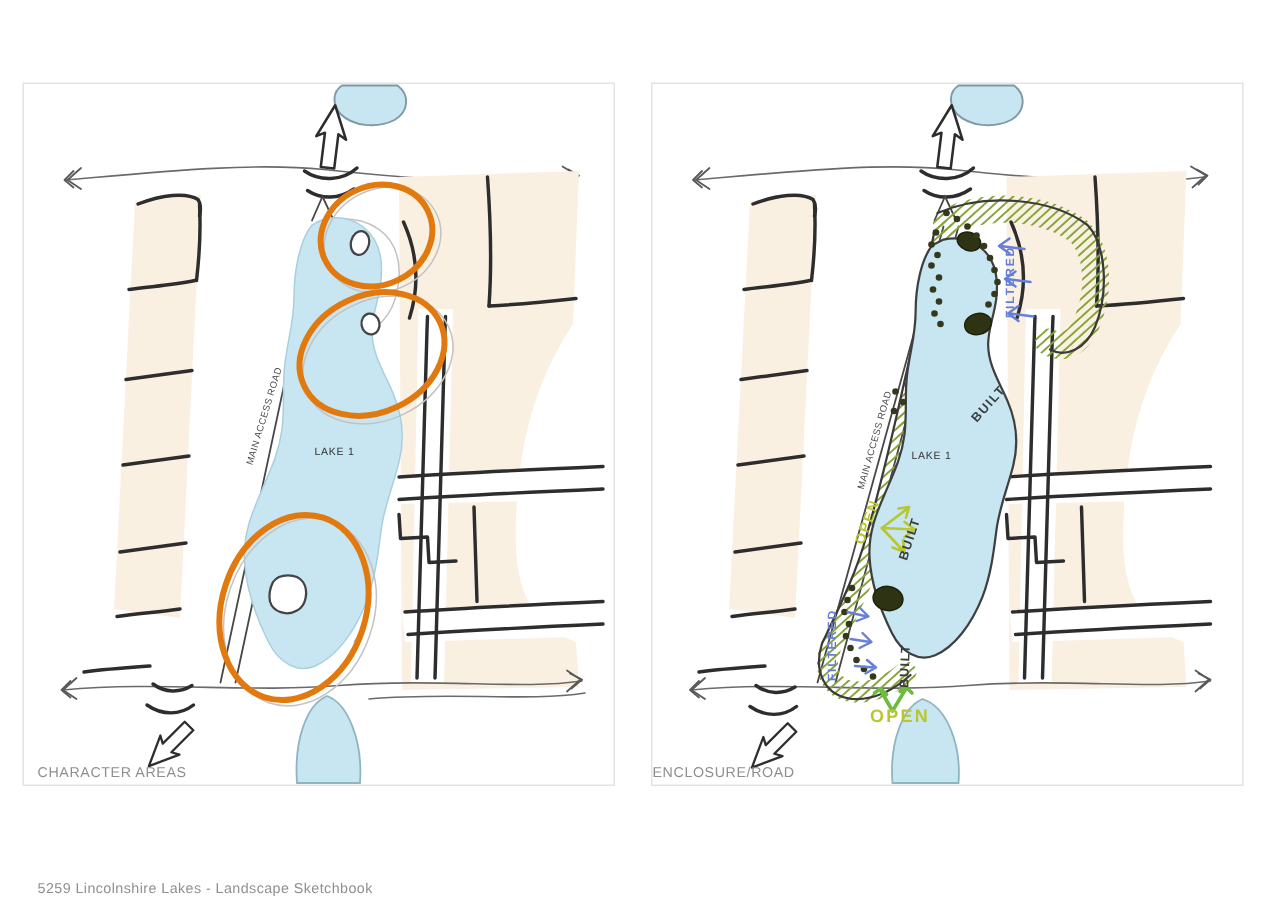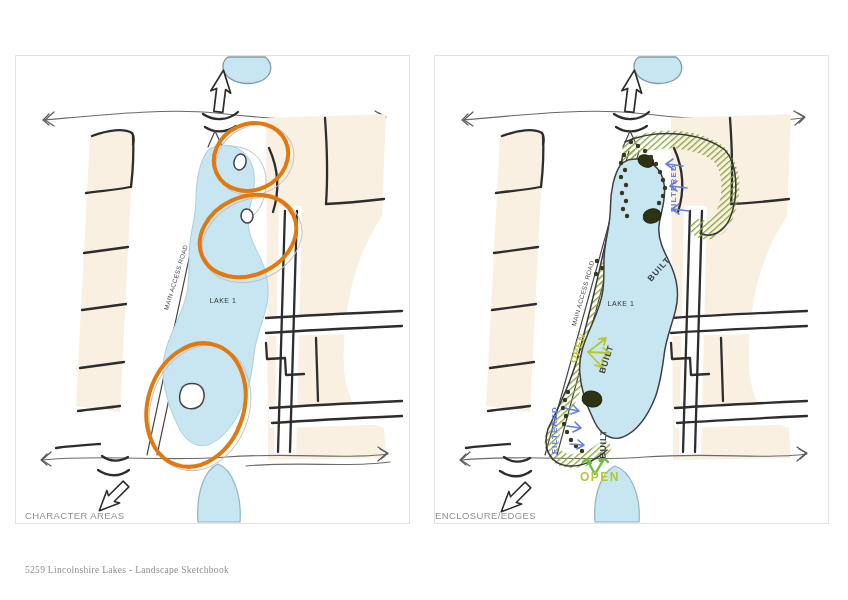--- a/index.html
+++ b/index.html
@@ -3,21 +3,21 @@
 <meta charset="utf-8">
 <style>
   html,body{margin:0;padding:0;background:#fff;}
   body{width:848px;height:600px;position:relative;font-family:"Liberation Sans",sans-serif;overflow:hidden;}
   .panel{position:absolute;top:55px;width:395px;height:469px;border:1px solid #e3e3e3;background:#fff;box-sizing:border-box;}
   #panel-left{left:15px;}
   #panel-right{left:434px;}
   .caption{position:absolute;top:510px;font-size:9.5px;letter-spacing:.4px;color:#8f8f8f;}
   #caption-left{left:25px;}
   #caption-right{left:435px;}
-  .footer{position:absolute;top:565px;left:25px;font-size:9.5px;letter-spacing:.3px;color:#8f8f8f;font-family:Liberation Serif, serif;}
+  .footer{position:absolute;top:587px;left:25px;font-size:9.5px;letter-spacing:.3px;color:#8f8f8f;}
   svg{display:block;}
   .ink{stroke:#2d2d2d;stroke-width:2.3;fill:none;stroke-linecap:round;stroke-linejoin:round;}
   .ink-thin{stroke:#3a3a3a;stroke-width:1.5;fill:none;stroke-linecap:round;}
   .thin{stroke:#6a6a6a;stroke-width:1.1;fill:none;stroke-linecap:round;}
   .road{stroke:#474747;stroke-width:1.2;fill:none;stroke-linecap:round;}
   .chev{stroke:#5a5a5a;stroke-width:1.2;fill:none;stroke-linecap:round;stroke-linejoin:round;}
   .beige{fill:#faf0e2;stroke:none;}
   .lakefill{fill:#c7e6f2;}
   .lk-soft{stroke:#a9cfdf;stroke-width:1;}
   .lk-ink{stroke:#3f3f3f;stroke-width:1.6;}
@@ -298,14 +298,14 @@
       <text class="built" transform="translate(226,215) rotate(-48)">BUILT</text>
       <text class="built" transform="translate(174,304) rotate(-72)">BUILT</text>
       <text class="built" transform="translate(171,388) rotate(-88)">BUILT</text>
       <text class="open" transform="translate(146,293) rotate(-70)">OPEN</text>
       <text class="open-big" x="165" y="425">OPEN</text>
     </g>
   </svg>
 </div>
 
 <div class="caption" id="caption-left">CHARACTER AREAS</div>
-<div class="caption" id="caption-right">ENCLOSURE/EDGES</div>
+<div class="caption" id="caption-right">ENCLOSURE/ROAD</div>
 <div class="footer">5259 Lincolnshire Lakes - Landscape Sketchbook</div>
 
 </body></html>

